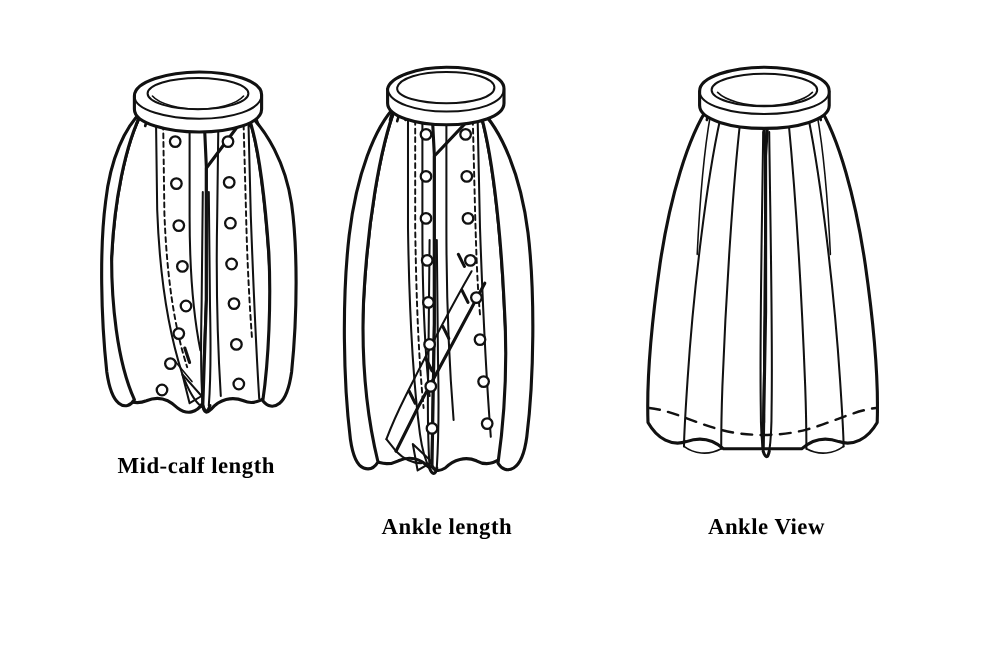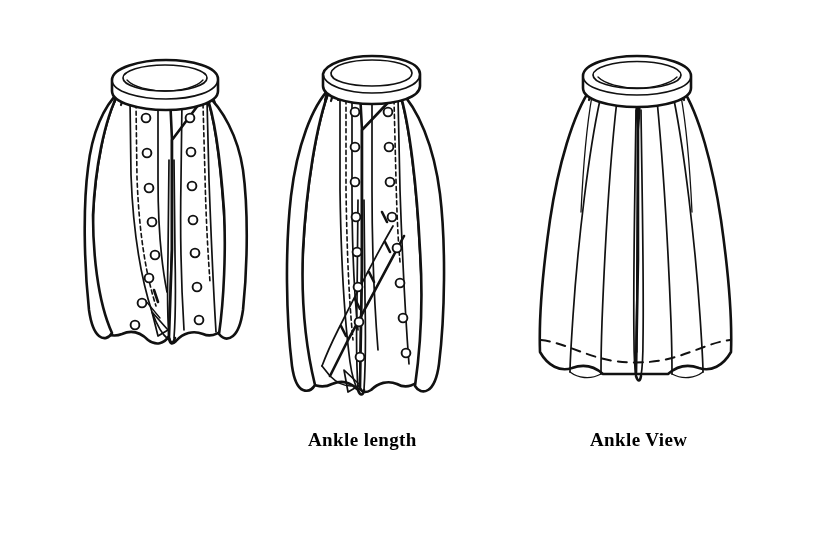--- a/index.html
+++ b/index.html
@@ -30,21 +30,21 @@
     position: absolute;
     font-family: "Liberation Serif", "DejaVu Serif", serif;
     font-weight: bold;
     font-size: 19px;
     letter-spacing: 0.4px;
     color: #000000;
     white-space: nowrap;
     line-height: 1;
   }
   #label-midcalf { left: 98px;  top: 379px; }
-  #label-ankle   { left: 308px; top: 430px; }
+  #label-ankle   { left: 318px; top: 430px; }
   #label-back    { left: 590px; top: 430px; }
 
   
   .ink      { fill: none; stroke: #111111; stroke-linecap: round; stroke-linejoin: round; }
   .outline  { stroke-width: 2.6; }
   .seam     { stroke-width: 1.7; }
   .fine     { stroke-width: 1.3; }
   .dash     { stroke-width: 1.6; stroke-dasharray: 4 3.2; }
   .dash-lg  { stroke-width: 2.0; stroke-dasharray: 9 7; }
   .fillw    { fill: #ffffff; }
@@ -361,18 +361,19 @@
           M 583,76
           C 583,88 610,95 637,95
           C 664,95 691,88 691,76"></path>
         <ellipse class="ink seam fillw" cx="637" cy="75" rx="44" ry="13.5"></ellipse>
         <path class="ink fine" d="M 598,77 C 605,84 621,88 637,88 C 654,88 670,84 677,77"></path>
       </g>
     </g>
 
   </svg>
 
+  <div class="fig-label" id="label-midcalf">Mid-calf length</div>
 
   <div class="fig-label" id="label-ankle">Ankle length</div>
 
   <div class="fig-label" id="label-back">Ankle View</div>
 
 </div>
 
 </body></html>

